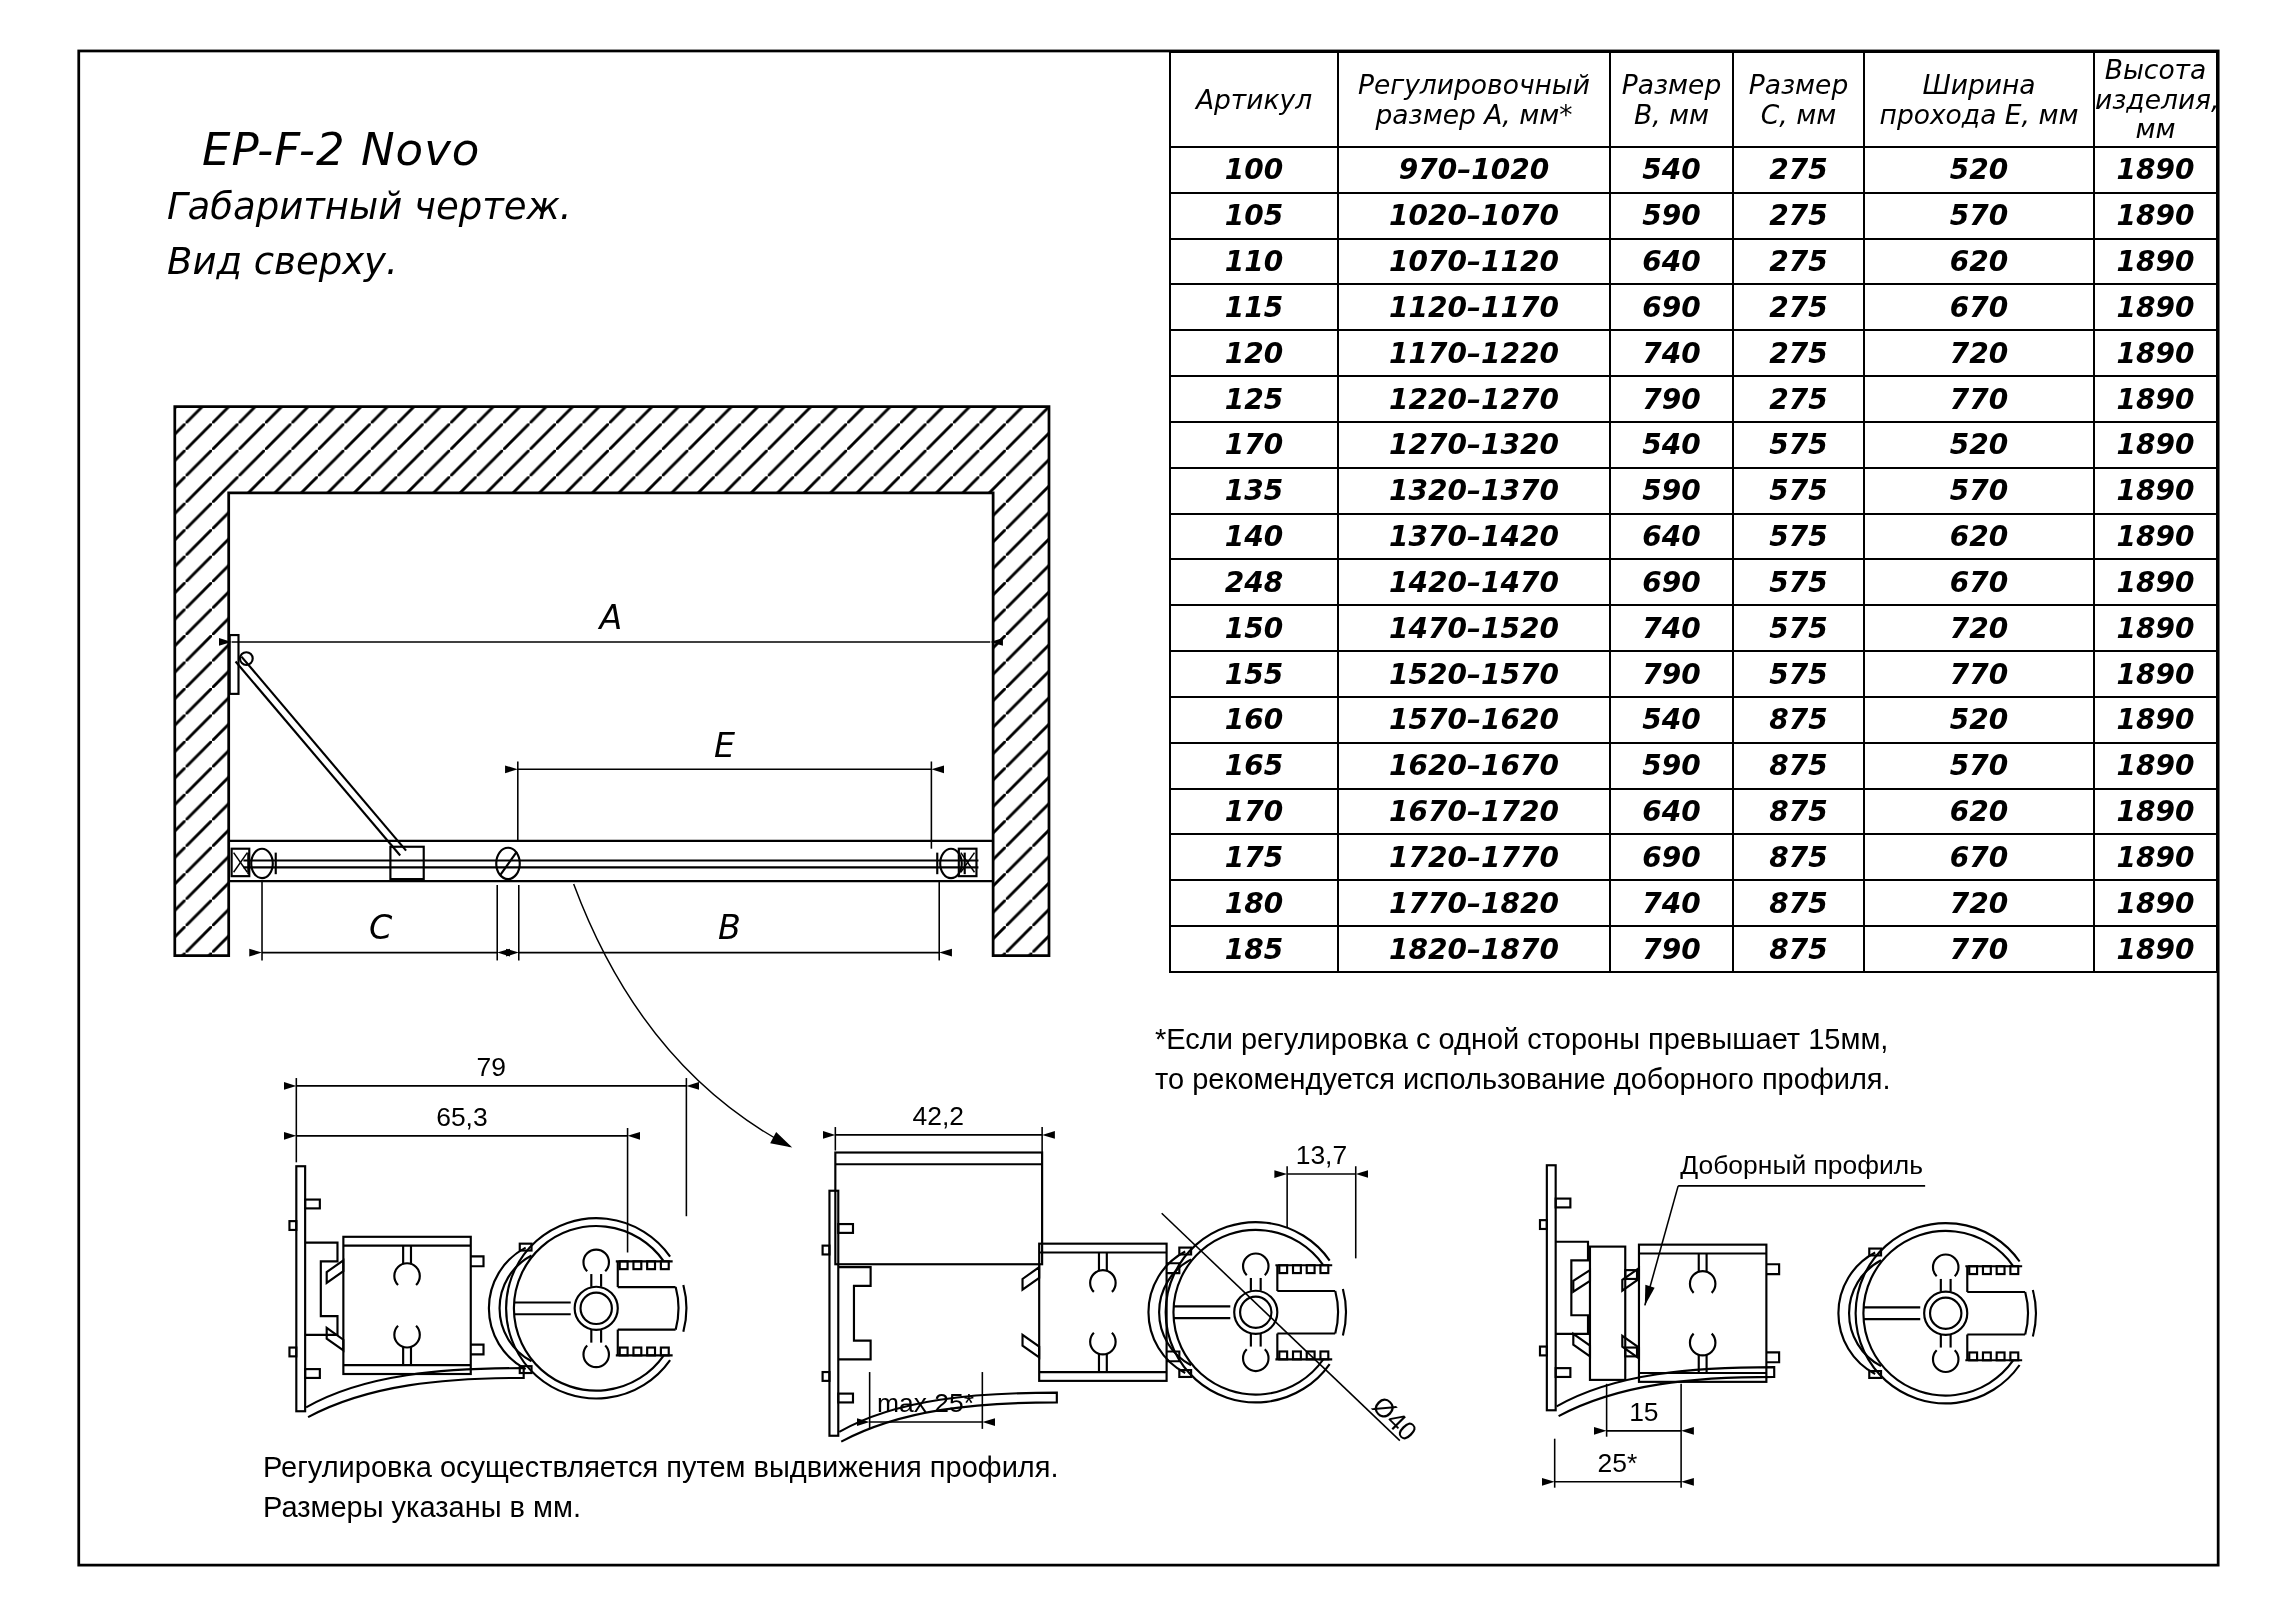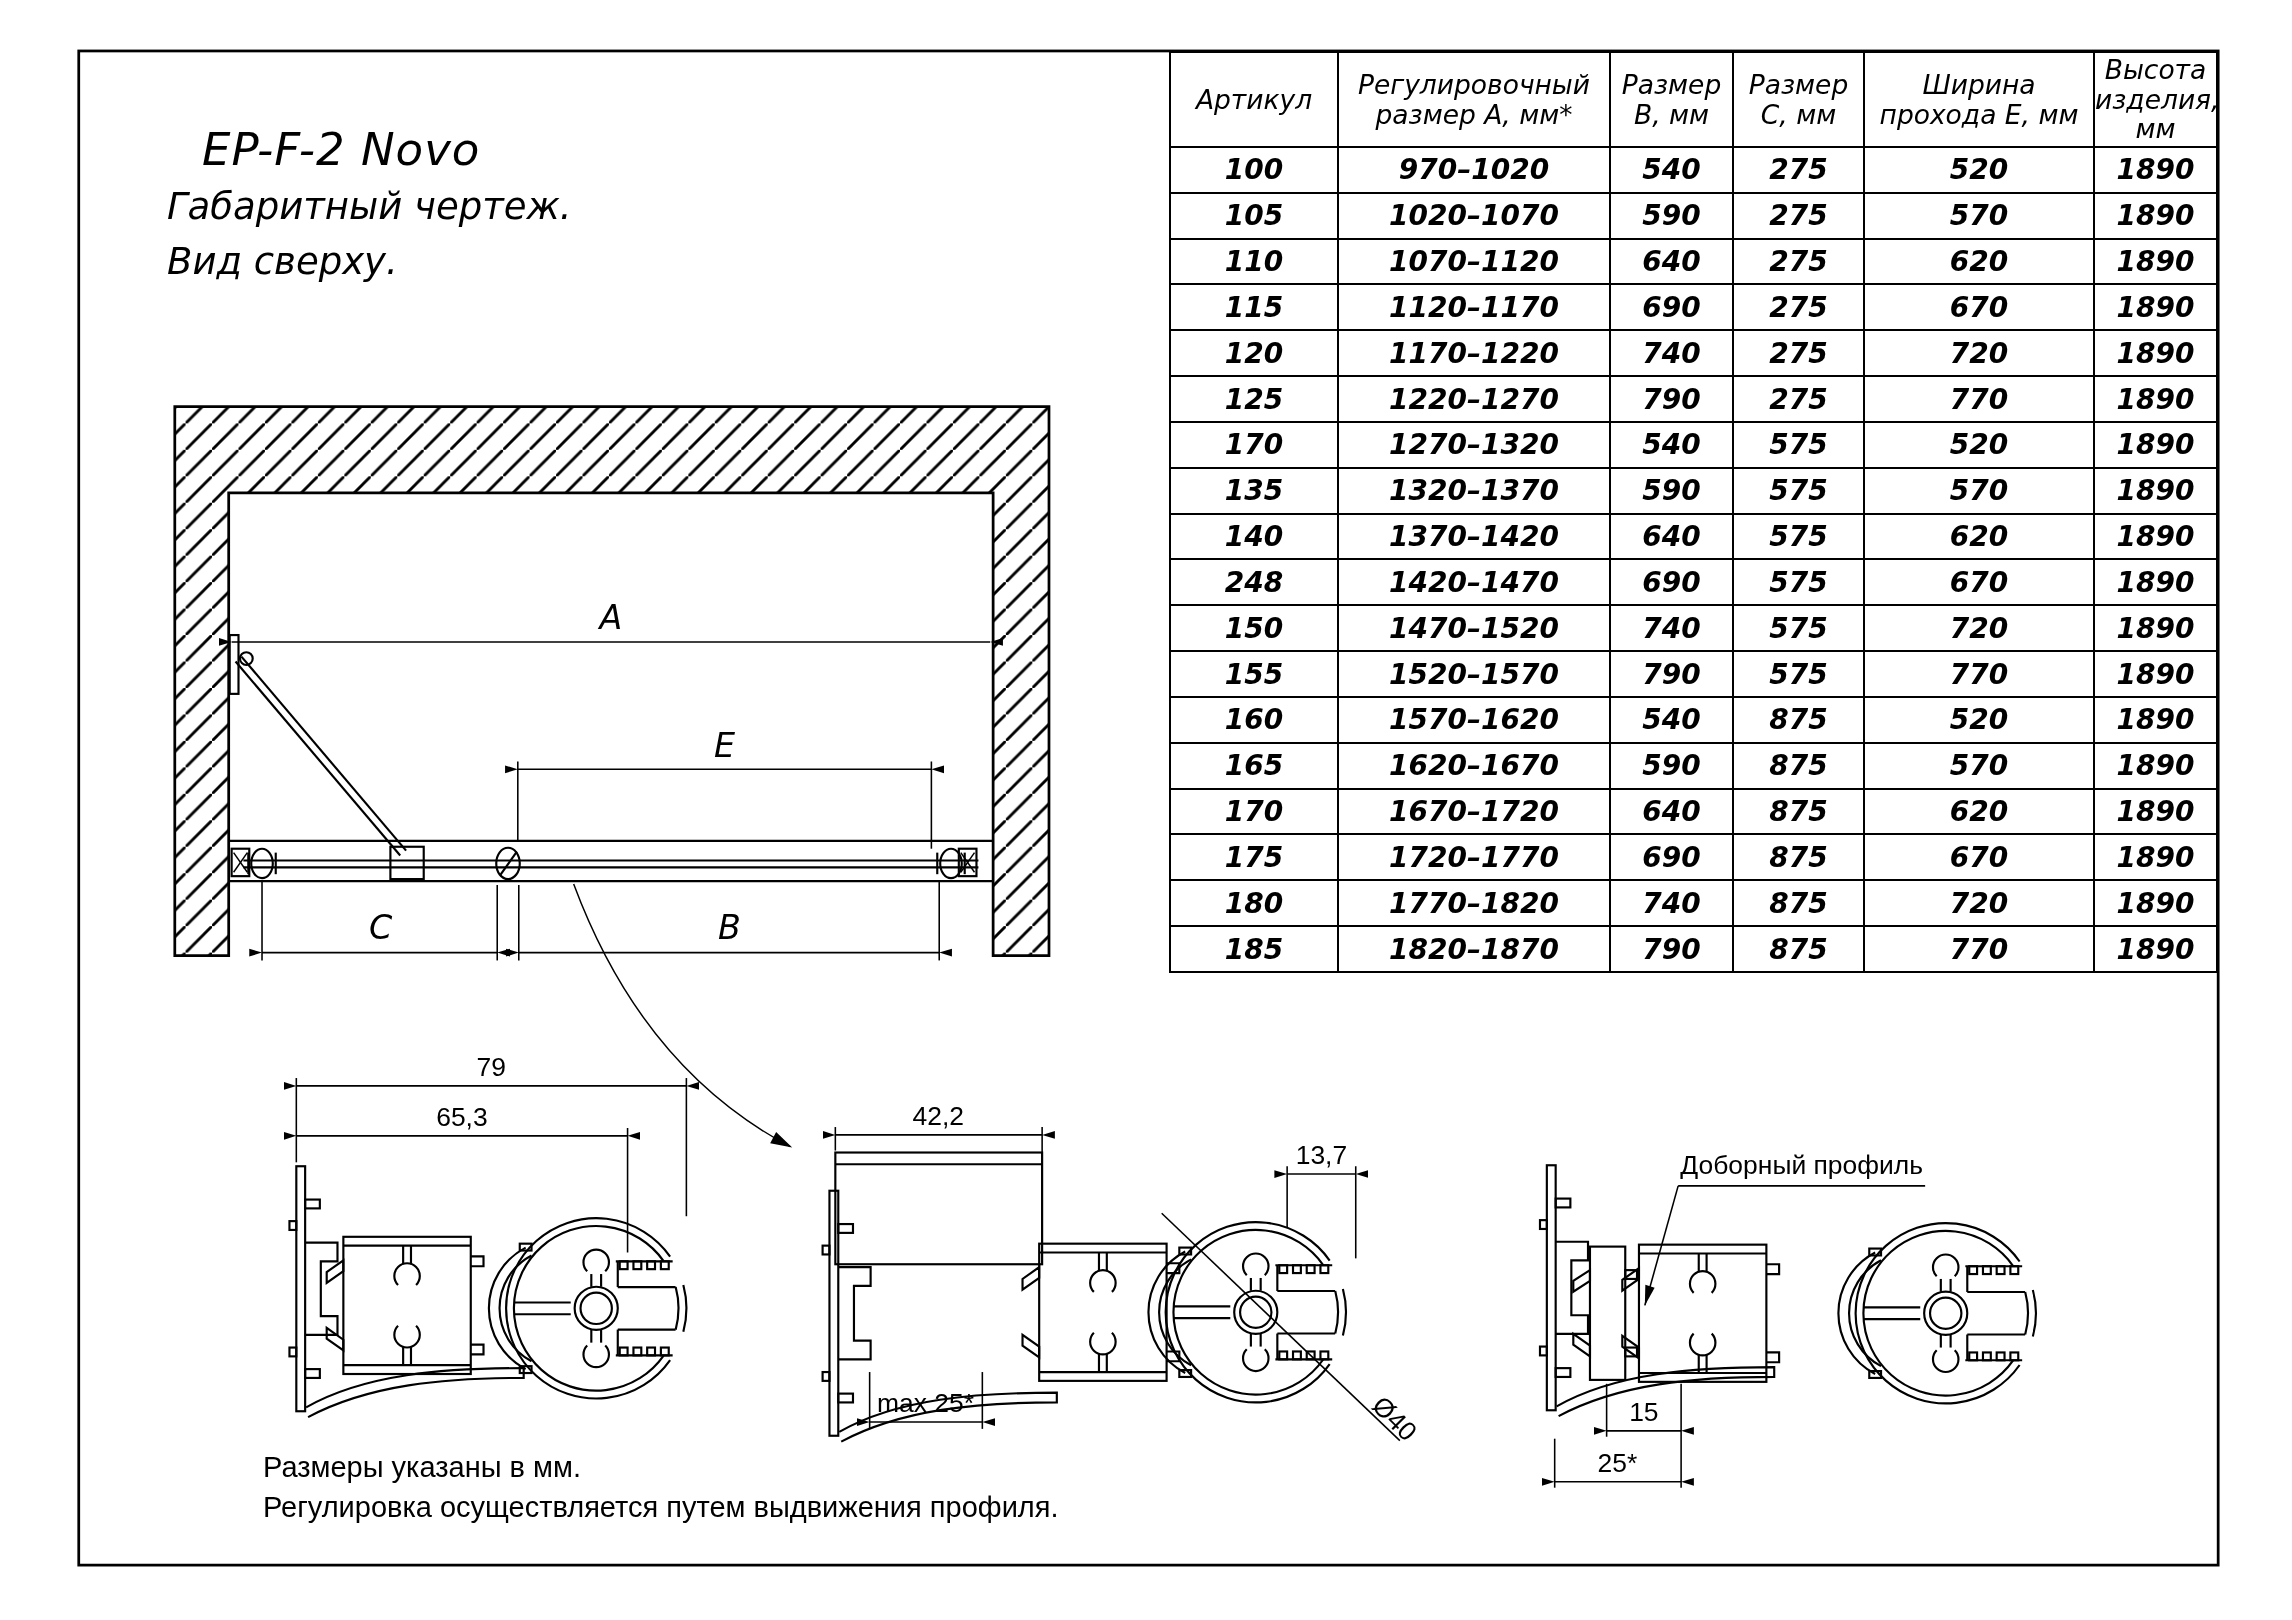--- a/index.html
+++ b/index.html
@@ -435,20 +435,24 @@
             <td>1820–1870</td>
             <td>790</td>
             <td>875</td>
             <td>770</td>
             <td>1890</td>
           </tr>
         </tbody>
     </table>
   </div>
 
+  <div class="note-asterisk">
+    <div>*Если регулировка с одной стороны превышает 15мм,</div>
+    <div>то рекомендуется использование доборного профиля.</div>
+  </div>
 
   <div class="note-footer">
+    <div>Регулировка осуществляется путем выдвижения профиля.</div>
     <div>Размеры указаны в мм.</div>
-    <div>Регулировка осуществляется путем выдвижения профиля.</div>
   </div>
 
 </div>
 
 
 </body></html>

